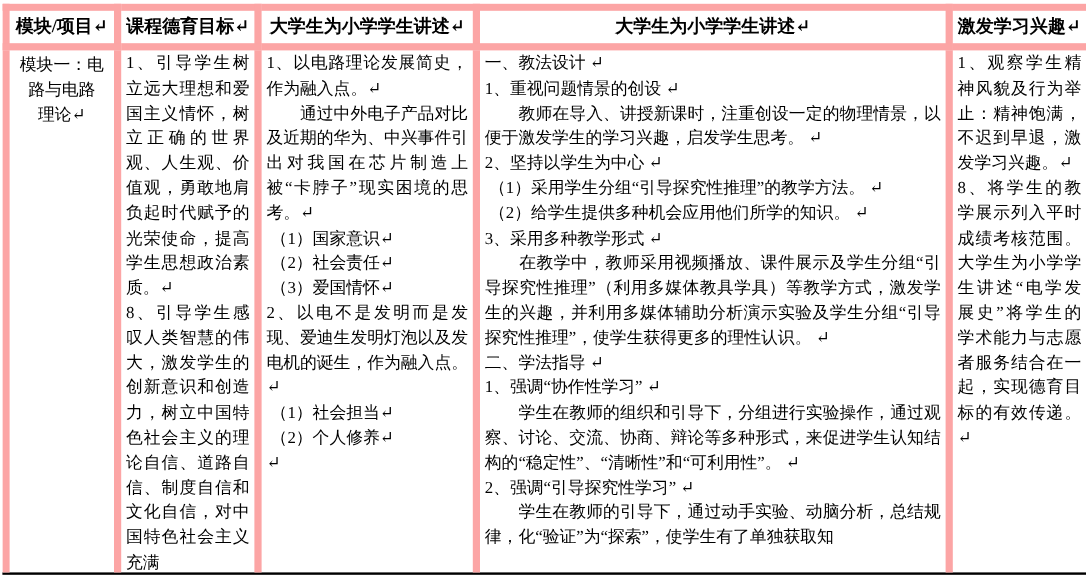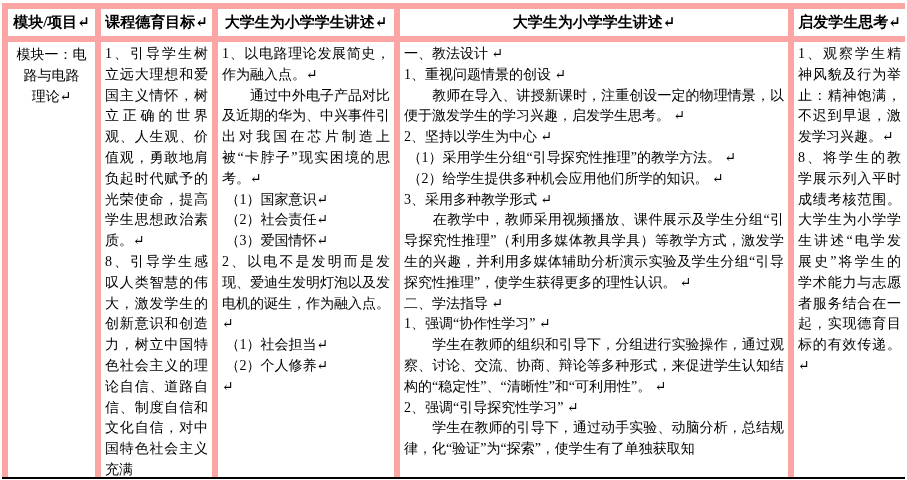--- a/index.html
+++ b/index.html
@@ -53,21 +53,21 @@
       <col style="width:182px">
       <col style="width:394px">
       <col style="width:117px">
     </colgroup>
     <tbody>
         <tr>
       <th>模块/项目↵</th>
       <th>课程德育目标↵</th>
       <th>大学生为小学学生讲述↵</th>
       <th>大学生为小学学生讲述↵</th>
-      <th>启发学生思考↵</th>
+      <th>激发学习兴趣↵</th>
     </tr>
     <tr>
       <td class="center-cell">模块一：电
 路与电路
 理论↵</td>
       <td>1、引导学生树立远大理想和爱国主义情怀，树立正确的世界观、人生观、价值观，勇敢地肩负起时代赋予的光荣使命，提高学生思想政治素质。↵
 8、引导学生感叹人类智慧的伟大，激发学生的创新意识和创造力，树立中国特色社会主义的理论自信、道路自信、制度自信和文化自信，对中国特色社会主义充满</td>
       <td>1、以电路理论发展简史，作为融入点。↵
 　　通过中外电子产品对比及近期的华为、中兴事件引出对我国在芯片制造上被“卡脖子”现实困境的思考。↵
  （1）国家意识↵

